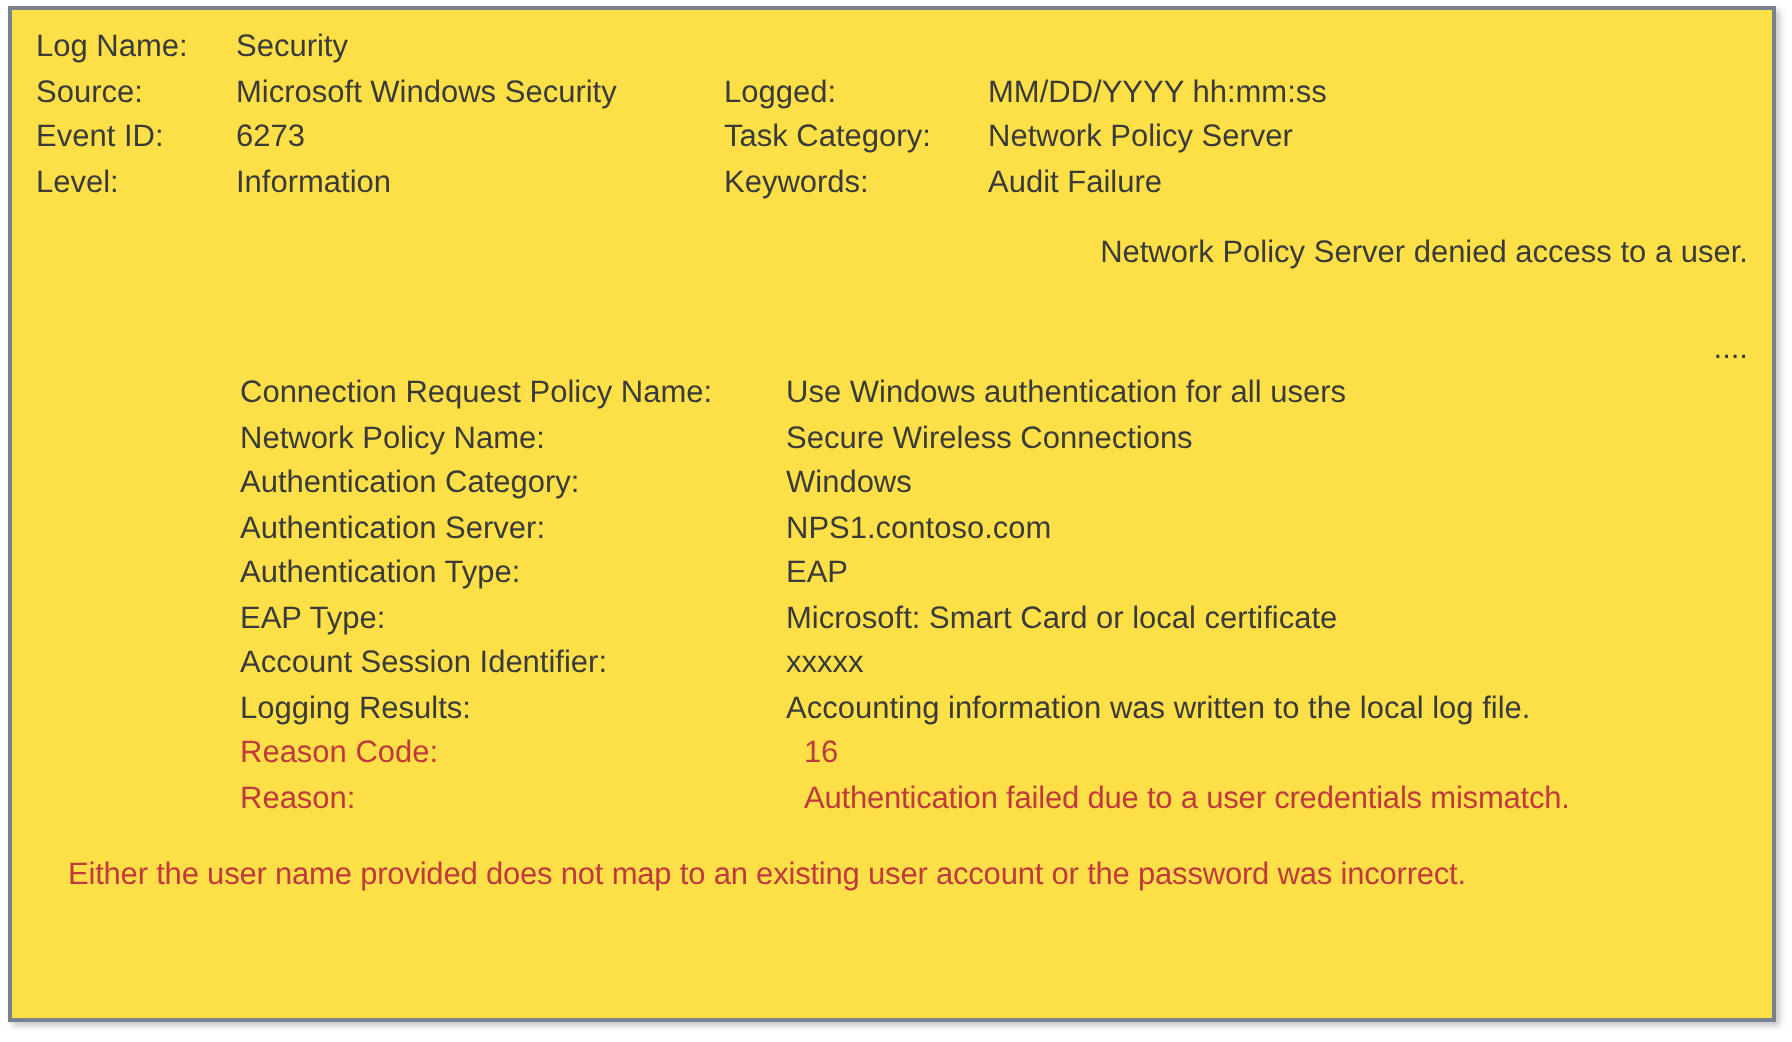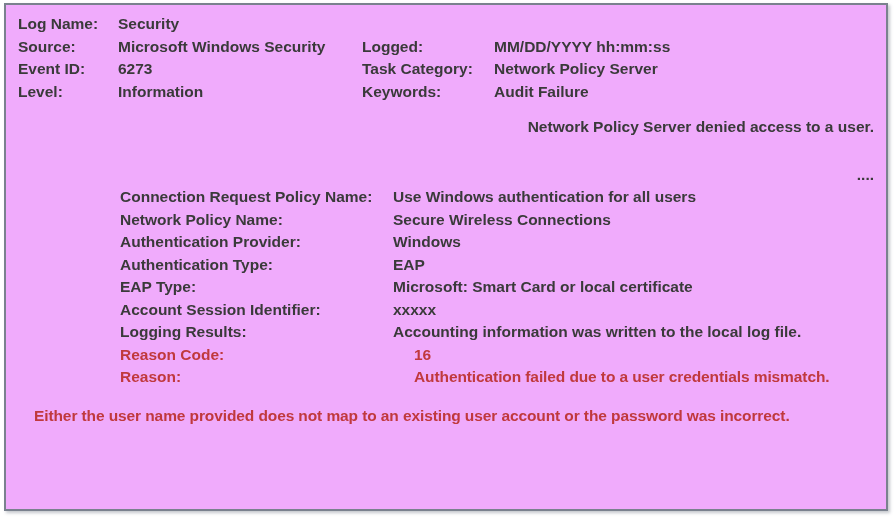--- a/index.html
+++ b/index.html
@@ -12,45 +12,44 @@
     margin: 0; padding: 0;
     width: 896px; height: 521px;
     background: #ffffff;
     font-family: "Liberation Sans", "DejaVu Sans", sans-serif;
   }
   .sheet {
     position: absolute;
     left: 4px; top: 3px;
     width: 884px; height: 508px;
     border: 2px solid var(--border);
-    background: #f0abfc;
+    background: #fde047;
     padding: 8px 12px 0 12px;
     box-shadow: 2px 2px 3px rgba(125,130,142,0.45);
     color: var(--text);
     font-size: 15.5px;
     line-height: 22.5px;
     overflow: hidden;
-    font-weight: bold;
   }
   .header-row {
     display: grid;
     grid-template-columns: 100px 244px 132px auto;
   }
   .header-row span { white-space: nowrap; }
   .desc { margin: 0; text-align: right; }
   .desc-main { margin-top: 13px; }
   .ellipsis-line { margin-top: 25px; }
   .section-title { margin-top: 25px; }
   .detail-row {
     display: grid;
     grid-template-columns: 273px auto;
     margin-left: 102px;
   }
   .detail-row span { white-space: nowrap; }
-  .detail-row.red { color: var(--highlight); gap: 12px; }
+  .detail-row.red { color: var(--highlight); }
   .detail-row.red .dvalue { padding-left: 9px; letter-spacing: -0.1px; }
   .footnote {
     margin: 16px;
     color: var(--highlight);
     letter-spacing: -0.1px;
     white-space: nowrap;
   }
 </style>
 </head>
 <body>
@@ -87,22 +86,26 @@
   <div id="details">
       <div class="detail-row">
         <span class="dlabel">Connection Request Policy Name:</span>
         <span class="dvalue">Use Windows authentication for all users</span>
       </div>
       <div class="detail-row">
         <span class="dlabel">Network Policy Name:</span>
         <span class="dvalue">Secure Wireless Connections</span>
       </div>
       <div class="detail-row">
-        <span class="dlabel">Authentication Provider:</span>
+        <span class="dlabel">Authentication Category:</span>
         <span class="dvalue">Windows</span>
+      </div>
+      <div class="detail-row">
+        <span class="dlabel">Authentication Server:</span>
+        <span class="dvalue">NPS1.contoso.com</span>
       </div>
       <div class="detail-row">
         <span class="dlabel">Authentication Type:</span>
         <span class="dvalue">EAP</span>
       </div>
       <div class="detail-row">
         <span class="dlabel">EAP Type:</span>
         <span class="dvalue">Microsoft: Smart Card or local certificate</span>
       </div>
       <div class="detail-row">

